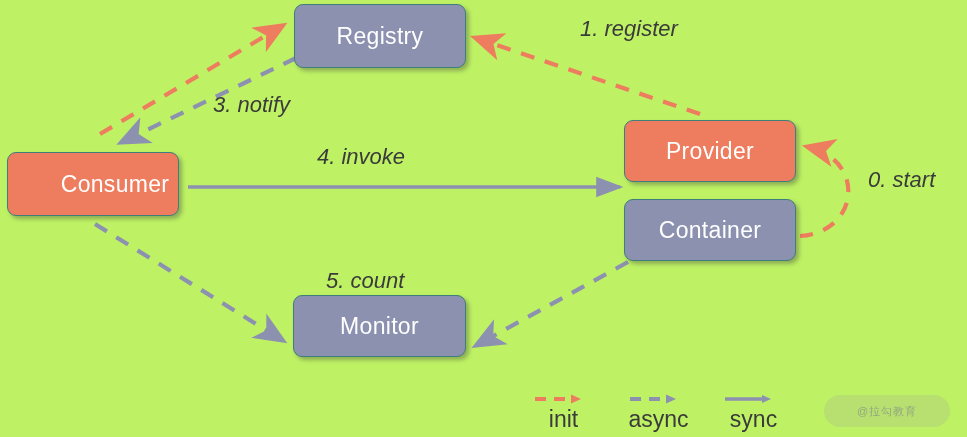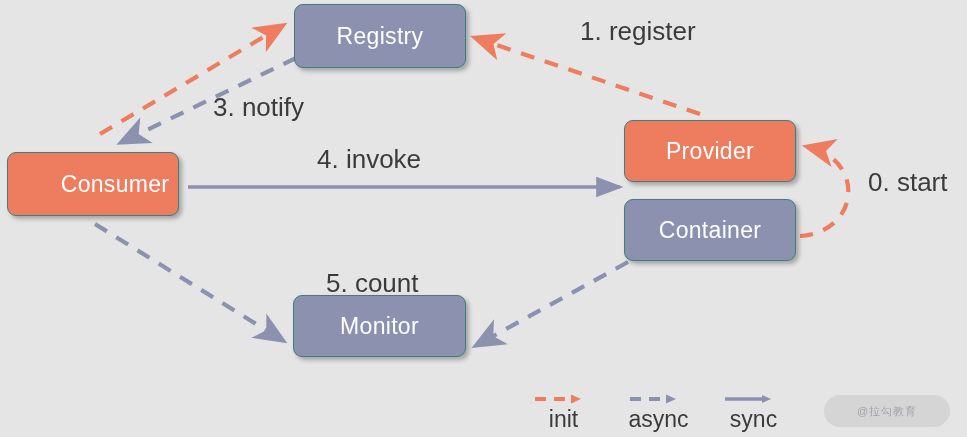--- a/index.html
+++ b/index.html
@@ -7,21 +7,21 @@
     padding: 0;
     background: #ffffff;
   }
   body {
     font-family: "Liberation Sans", sans-serif;
   }
   #canvas {
     position: relative;
     width: 967px;
     height: 437px;
-    background: #e5e5e5;
+    background: #bef264;
     overflow: hidden;
   }
   svg.layer {
     position: absolute;
     left: 0;
     top: 0;
     width: 967px;
     height: 437px;
     pointer-events: none;
   }
@@ -37,23 +37,24 @@
     font-size: 23px;
     letter-spacing: 0.3px;
     box-shadow: 3px 3px 4px rgba(60,60,60,0.38);
     z-index: 3;
   }
   .node.orange { background: #ed7d5e; }
   .node.purple { background: #8c91b0; }
   .edge-label {
     position: absolute;
     color: #3b3b3b;
-    font-size: 26px;
+    font-size: 22px;
     white-space: nowrap;
     z-index: 4;
+    font-style: italic;
   }
   .legend {
     position: absolute;
     left: 533px;
     top: 392px;
     display: flex;
     align-items: center;
     z-index: 5;
   }
   .legend-item {

